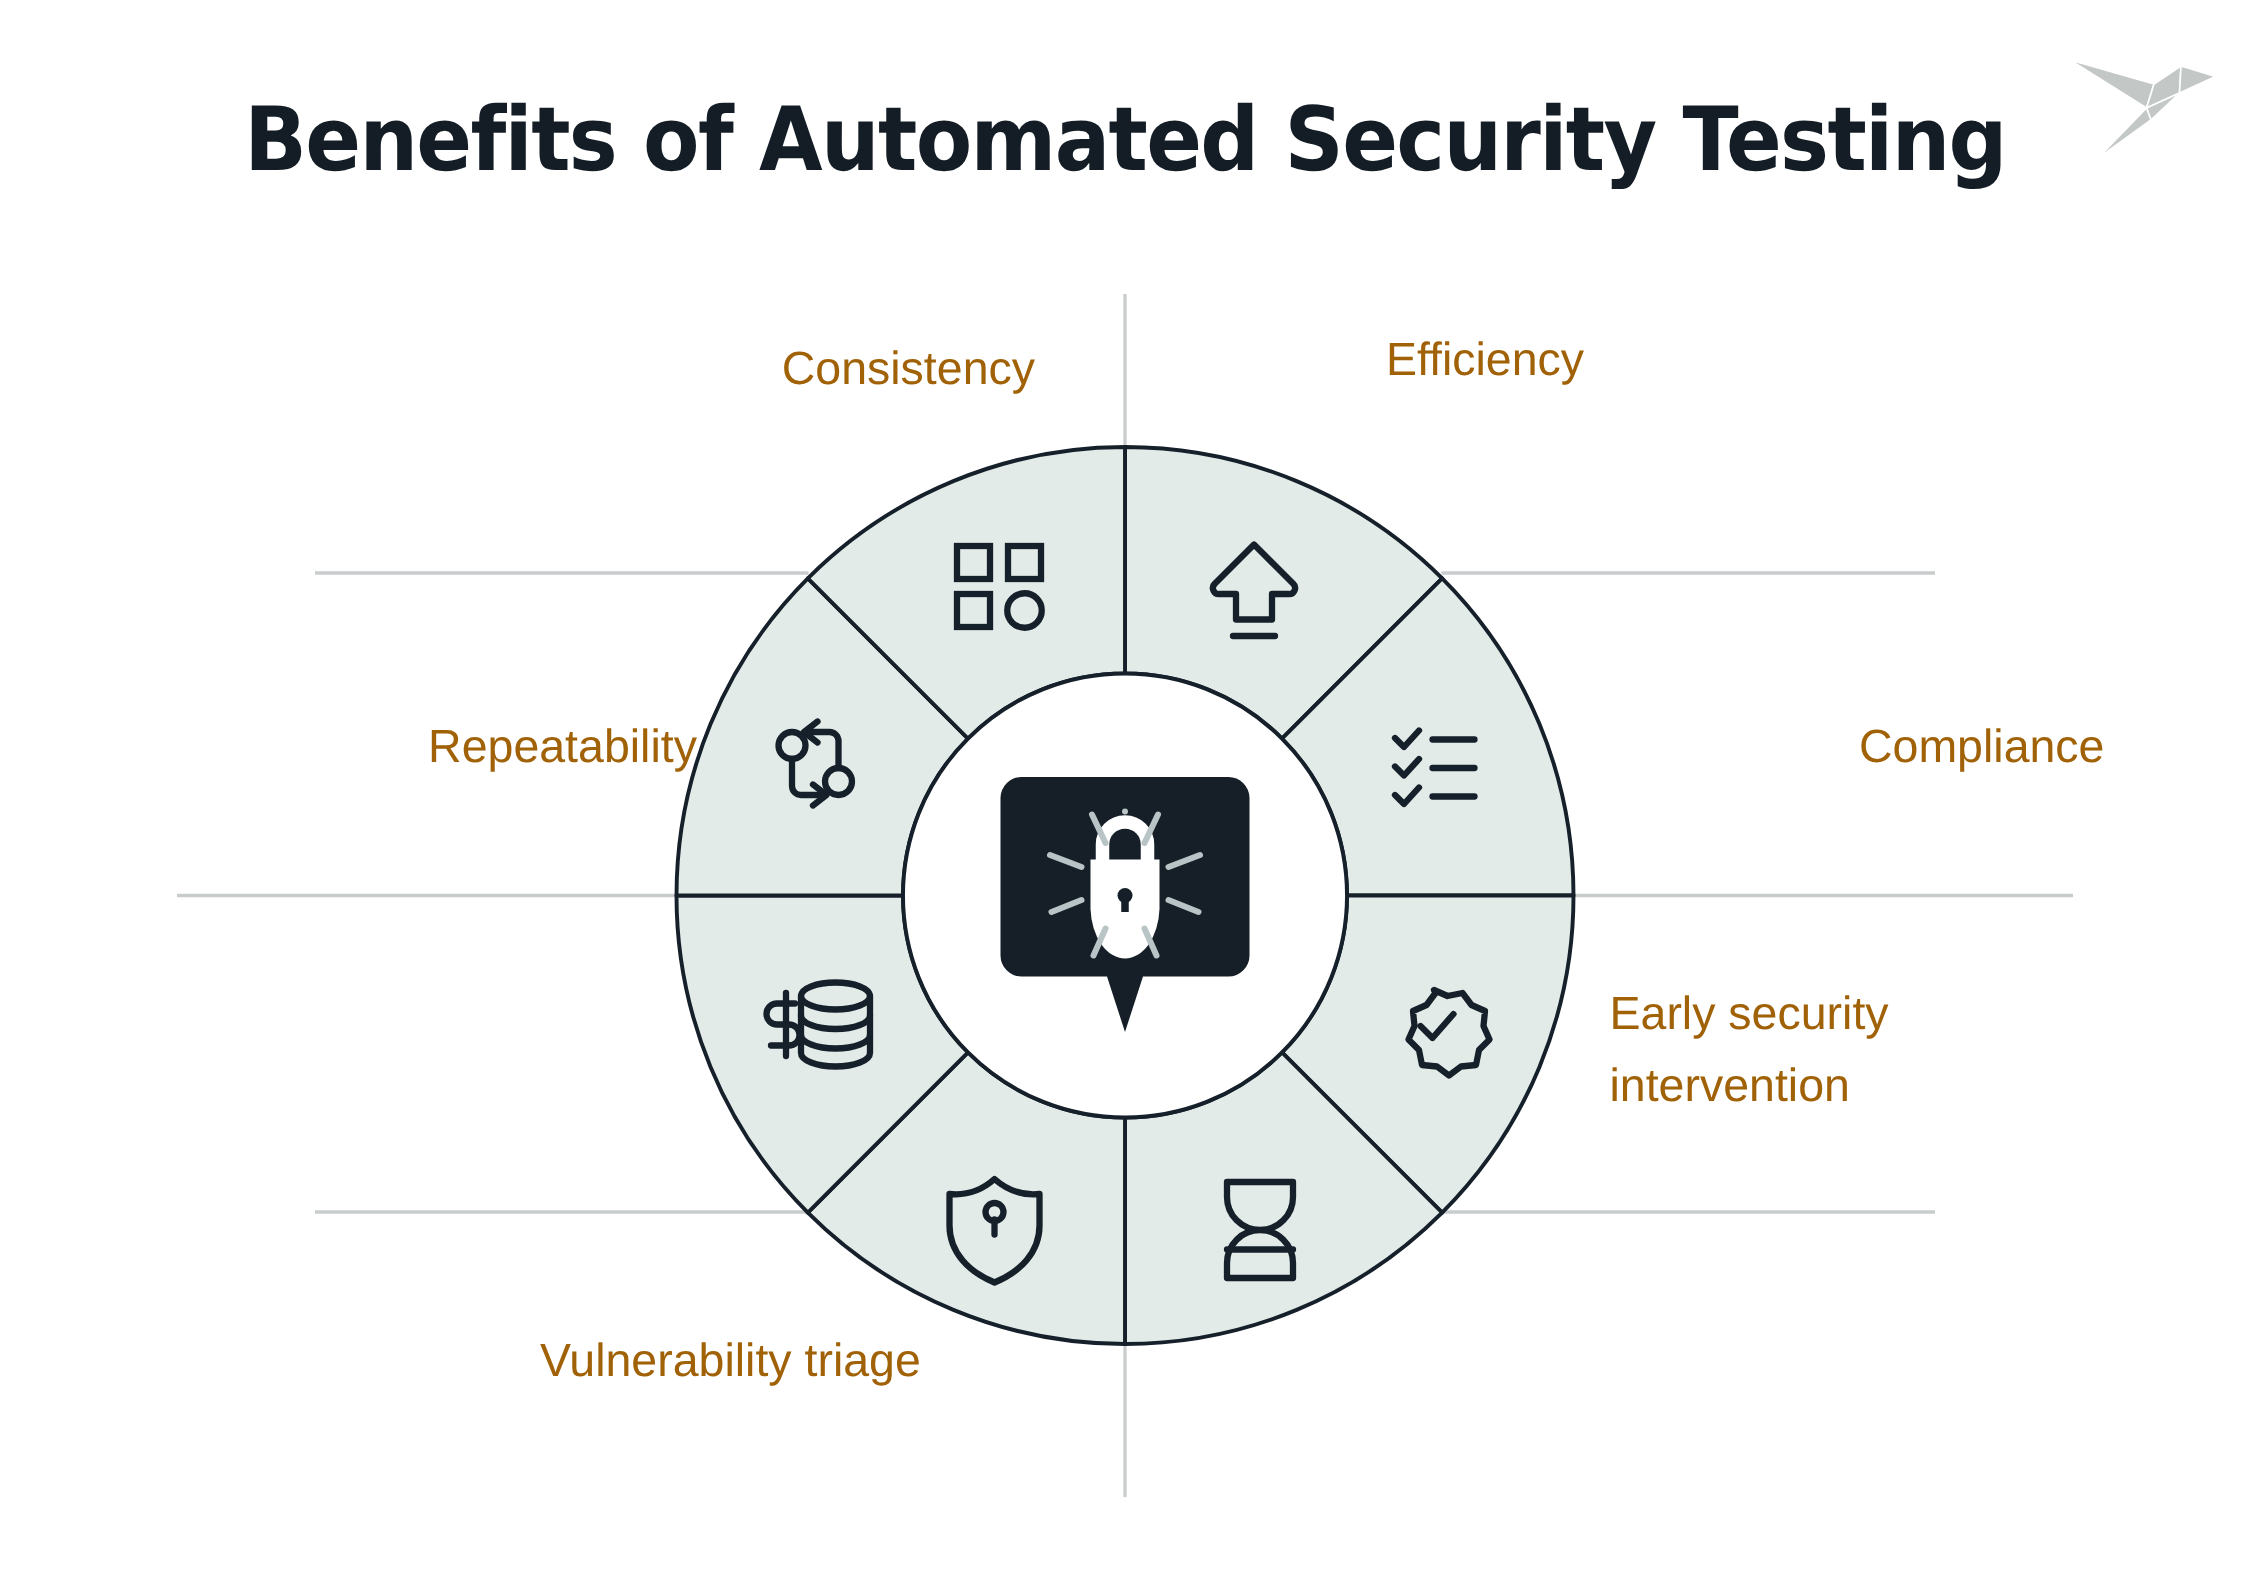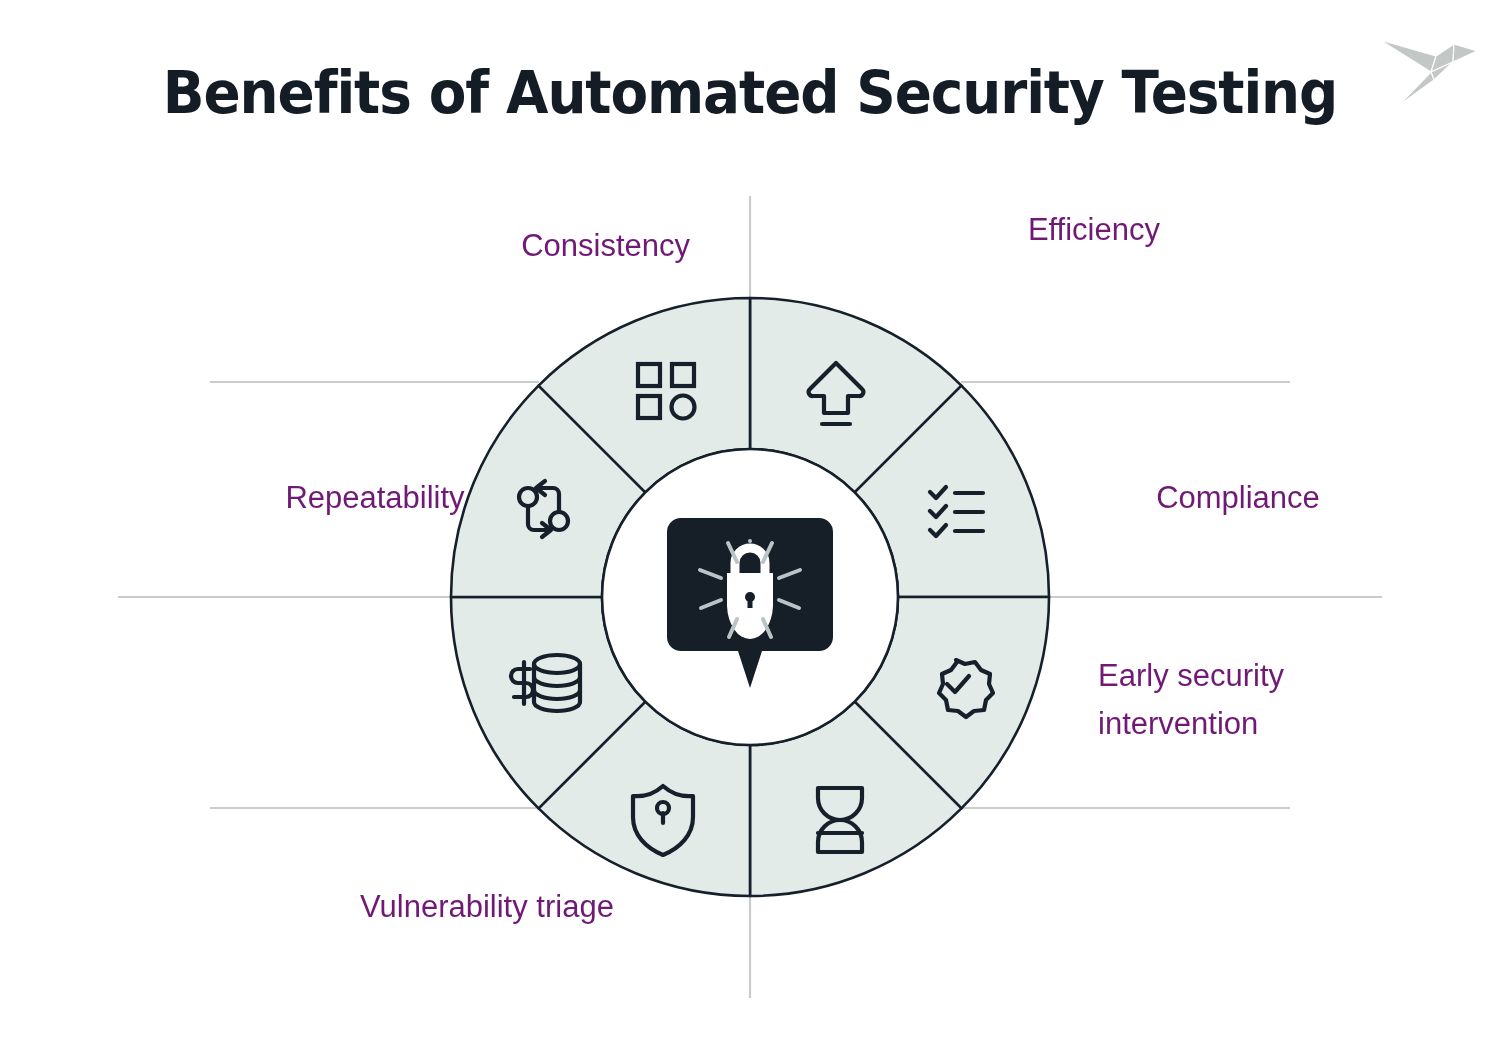--- a/index.html
+++ b/index.html
@@ -57,30 +57,30 @@
     height: 1058px;
   }
 
   
   .wheel-label {
     position: absolute;
     font-family: "Liberation Sans", sans-serif;
     font-size: 31px;
     font-weight: 400;
     line-height: 48px;
-    color: #701a75;
+    color: #a16207;
     white-space: pre-line;
   }
 
   #label-consistency { left: 350px;  top: 222px; width: 340px; text-align: right; }
-  #label-efficiency  { left: 820px;  top: 206px; width: 340px; text-align: right;  }
+  #label-efficiency  { left: 820px;  top: 216px; width: 340px; text-align: center;  }
   #label-repeatability { left: 210px; top: 474px; width: 330px; text-align: center; }
-  #label-compliance  { left: 1073px; top: 474px; width: 330px; text-align: center; }
+  #label-compliance  { left: 1073px; top: 474px; width: 330px; text-align: right; }
   #label-cost        { left: 210px;  top: 652px; width: 330px; text-align: left; }
-  #label-early       { left: 1073px; top: 652px; width: 330px; text-align: left; margin-left: 25px; }
+  #label-early       { left: 1073px; top: 652px; width: 330px; text-align: left; }
   #label-vuln        { left: 360px;  top: 883px; width: 355px; }
   #label-time        { left: 820px;  top: 933px; width: 355px; text-align: left; }
 </style>
 </head>
 <body>
 
 <svg id="logo" viewBox="0 0 108 92">
   <g fill="#c3c8c7" stroke="#ffffff" stroke-width="1.1">
     <polygon points="6,22 62,38 57,54"></polygon>
     <polygon points="62,38 80,26 79,44 57,54"></polygon>

